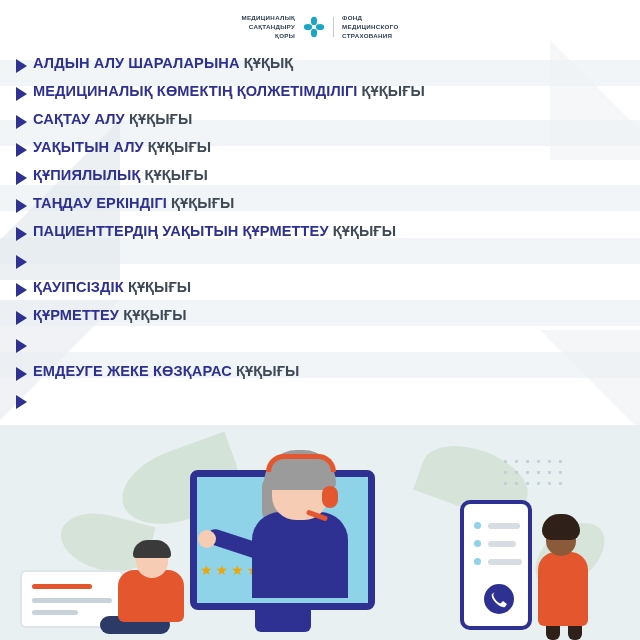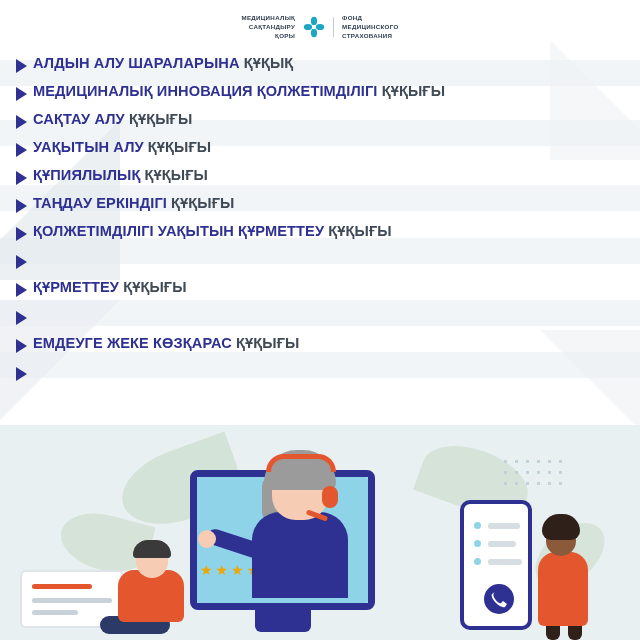--- a/index.html
+++ b/index.html
@@ -253,21 +253,21 @@
     <span class="marker"></span>
     <div class="txt">
       <span>АЛДЫН АЛУ ШАРАЛАРЫНА</span>
       <span class="tail">ҚҰҚЫҚ</span>
     </div>
   </div>
 
   <div class="item">
     <span class="marker"></span>
     <div class="txt">
-      <span>МЕДИЦИНАЛЫҚ ИННОВАЦИЯ ҚОЛЖЕТІМДІЛІГІ</span>
+      <span>МЕДИЦИНАЛЫҚ КӨМЕКТІҢ ҚОЛЖЕТІМДІЛІГІ</span>
       <span class="tail">ҚҰҚЫҒЫ</span>
     </div>
   </div>
 
   <div class="item">
     <span class="marker"></span>
     <div class="txt">
       <span>САҚТАУ АЛУ</span>
       <span class="tail">ҚҰҚЫҒЫ</span>
     </div>
@@ -293,29 +293,36 @@
     <span class="marker"></span>
     <div class="txt">
       <span>ТАҢДАУ ЕРКІНДІГІ</span>
       <span class="tail">ҚҰҚЫҒЫ</span>
     </div>
   </div>
 
   <div class="item">
     <span class="marker"></span>
     <div class="txt">
-      <span>ҚОЛЖЕТІМДІЛІГІ УАҚЫТЫН ҚҰРМЕТТЕУ</span>
-      <span class="tail">ҚҰҚЫҒЫ</span>
-    </div>
-  </div>
-
-  <div class="item">
-    <span class="marker"></span>
-  </div>
-
+      <span>ПАЦИЕНТТЕРДІҢ УАҚЫТЫН ҚҰРМЕТТЕУ</span>
+      <span class="tail">ҚҰҚЫҒЫ</span>
+    </div>
+  </div>
+
+  <div class="item">
+    <span class="marker"></span>
+  </div>
+
+  <div class="item">
+    <span class="marker"></span>
+    <div class="txt">
+      <span>ҚАУІПСІЗДІК</span>
+      <span class="tail">ҚҰҚЫҒЫ</span>
+    </div>
+  </div>
 
   <div class="item">
     <span class="marker"></span>
     <div class="txt">
       <span>ҚҰРМЕТТЕУ</span>
       <span class="tail">ҚҰҚЫҒЫ</span>
     </div>
   </div>
 
   <div class="item">

